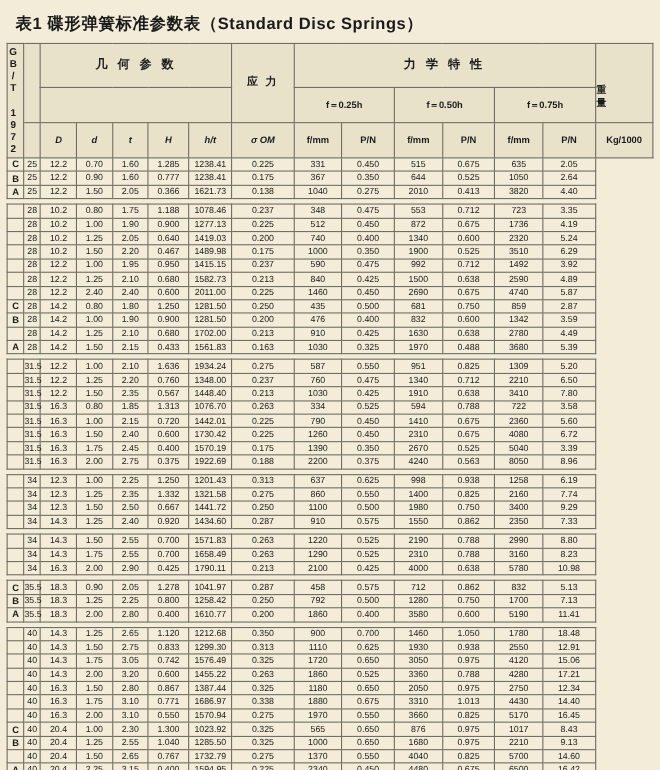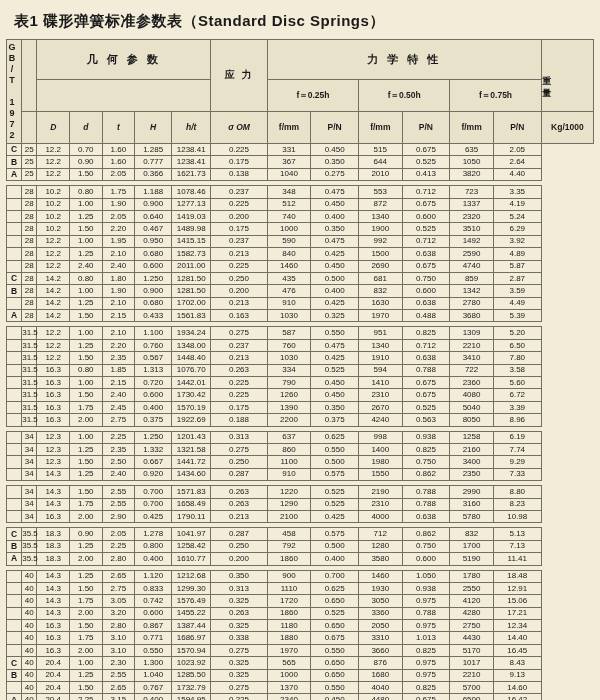--- a/index.html
+++ b/index.html
@@ -205,21 +205,21 @@
           <td>10.2</td>
           <td>1.00</td>
           <td>1.90</td>
           <td>0.900</td>
           <td>1277.13</td>
           <td>0.225</td>
           <td>512</td>
           <td>0.450</td>
           <td>872</td>
           <td>0.675</td>
-          <td>1337</td>
+          <td>1736</td>
           <td>4.19</td>
         </tr>
         <tr class="rowh">
           <td class="cls"></td>
           <td>28</td>
           <td>10.2</td>
           <td>1.25</td>
           <td>2.05</td>
           <td>0.640</td>
           <td>1419.03</td>
@@ -361,21 +361,21 @@
         </tr>
         <tr class="sep">
           <td colspan="14"></td>
         </tr>
         <tr class="rowh">
           <td class="cls"></td>
           <td>31.5</td>
           <td>12.2</td>
           <td>1.00</td>
           <td>2.10</td>
-          <td>1.100</td>
+          <td>1.636</td>
           <td>1934.24</td>
           <td>0.275</td>
           <td>587</td>
           <td>0.550</td>
           <td>951</td>
           <td>0.825</td>
           <td>1309</td>
           <td>5.20</td>
         </tr>
         <tr class="rowh">

